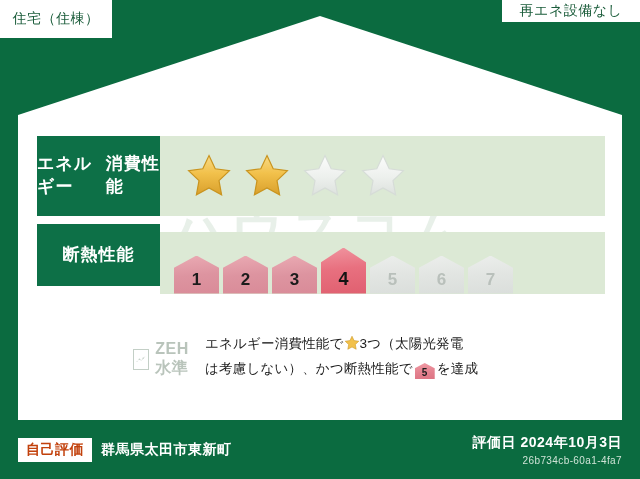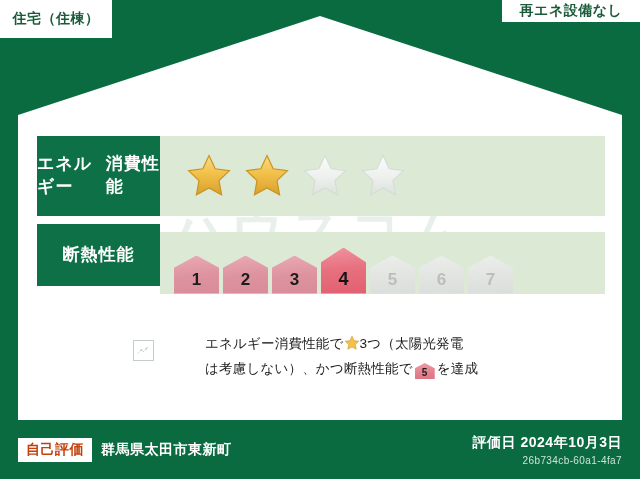--- a/index.html
+++ b/index.html
@@ -20,21 +20,21 @@
     height: 479px;
     background: #0b6b40;
     overflow: hidden;
   }
 
   
   .corner-tag {
     position: absolute;
     background: #ffffff;
     color: #1a5c3a;
-    font-weight: bold;
+    font-weight: normal;
     font-size: 14px;
     letter-spacing: 0.5px;
     display: flex;
     align-items: center;
     justify-content: center;
     z-index: 6;
   }
   .tag-left {
     left: 0;
     top: 0;
@@ -378,20 +378,21 @@
 
   </div>
 
   <div class="zeh-area">
     <div class="zeh-badge">
       <svg class="zeh-icon" viewBox="0 0 21 21">
         <polyline points="4,14 8,10 11,12 16,6" fill="none" stroke="#c3cfc6" stroke-width="1.1" stroke-dasharray="2 1.6"></polyline>
         <circle cx="8" cy="10" r="1.1" fill="#c3cfc6"></circle>
         <circle cx="13.5" cy="8.5" r="1.1" fill="#c3cfc6"></circle>
       </svg>
+      <span class="zeh-text">ZEH水準</span>
     </div>
     <div class="zeh-desc">
       <span>エネルギー消費性能で</span><svg class="inline-star" viewBox="0 0 24 24">
           <path d="M12 1.8l3.1 6.6 7.1 0.9-5.2 5 1.3 7.1L12 18l-6.3 3.4 1.3-7.1-5.2-5 7.1-0.9z" fill="#f2c14b" stroke="#c9941f" stroke-width="0.8"></path>
         </svg><span>3つ（太陽光発電</span><br>
       <span>は考慮しない）、かつ断熱性能で</span><span class="inline-grade">5</span><span>を達成</span>
     </div>
   </div>
 
   <div class="footer">

